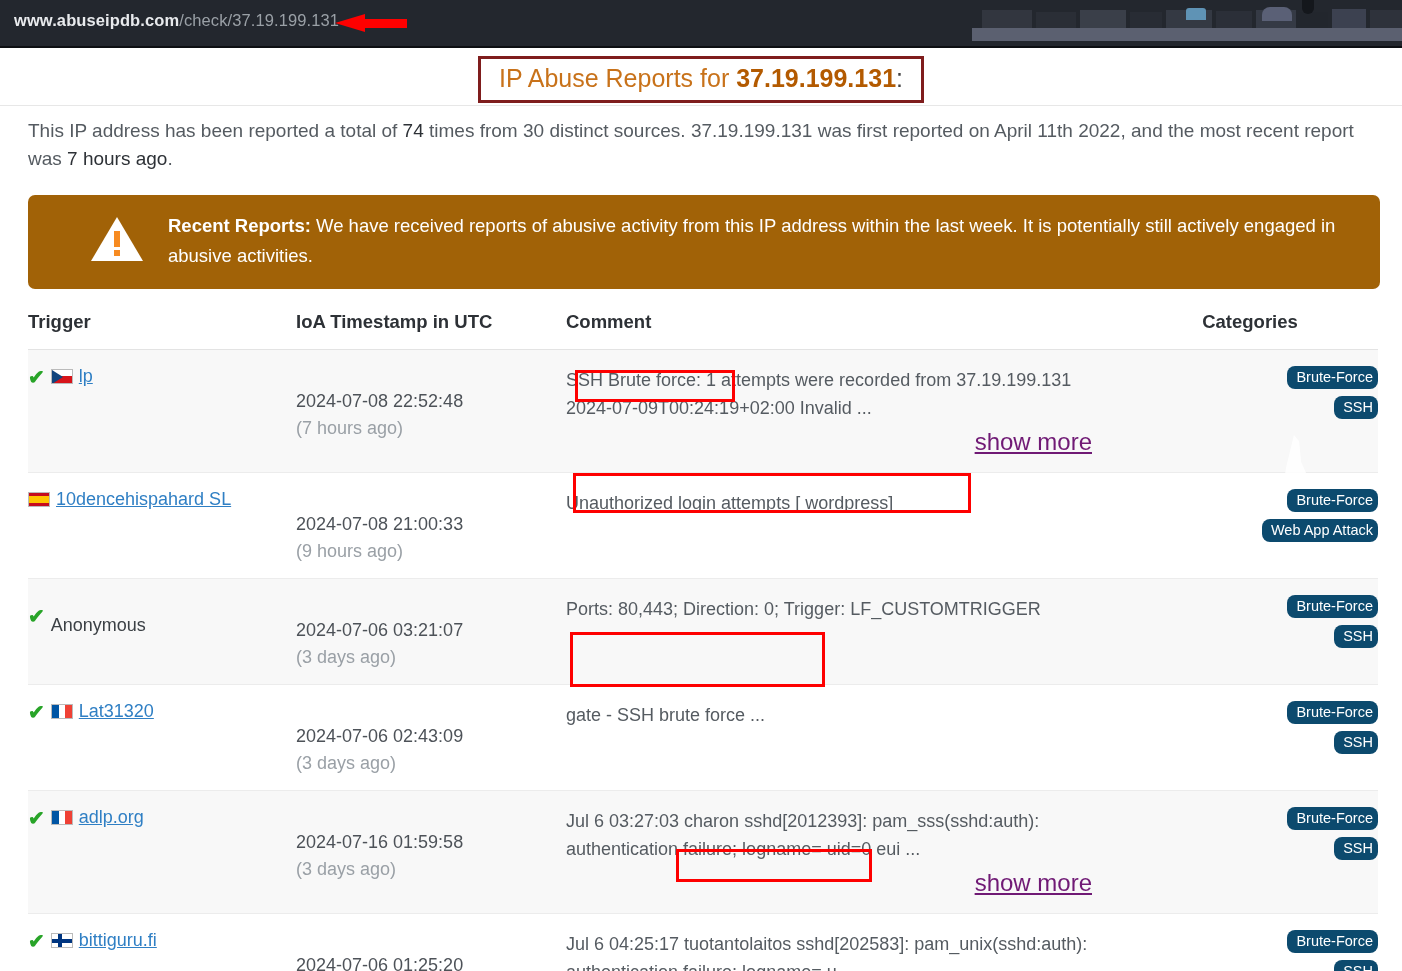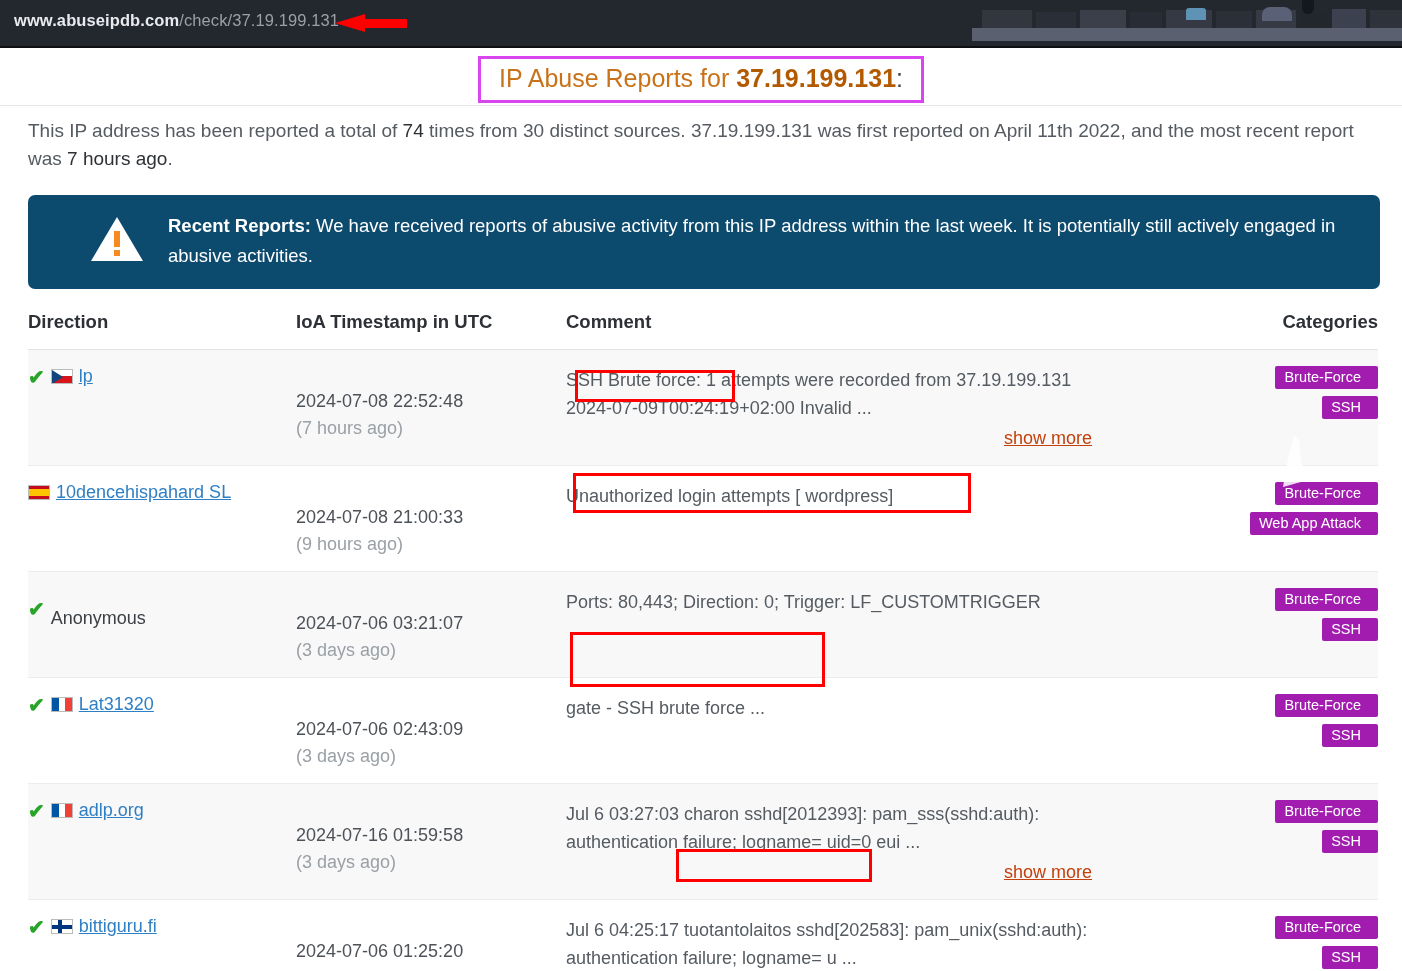--- a/index.html
+++ b/index.html
@@ -40,42 +40,42 @@
   .chrome-edge {
     position:absolute; left:0; top:46px; width:1402px; height:2px;
     background:#0d0f13;
   }
 
   
   .content { position:absolute; left:0; top:48px; width:1402px; }
 
   .title-wrap { text-align:center; margin-top:8px; }
   .title-box {
-    display:inline-block; border:3px solid #d946ef; padding:5px 18px 7px 18px;
+    display:inline-block; border:3px solid #7f1d1d; padding:5px 18px 7px 18px;
     background:#fff;
   }
   .title-box .t {
     font-size:25px; color:#c8721a; white-space:nowrap;
   }
   .title-box .t b { color:#b35a00; font-weight:bold; }
   .title-box .t .colon { color:#444; }
 
   .hr {
     position:absolute; left:0; top:57px; width:1402px; height:1px; background:#e7e7e7;
   }
 
   .summary {
     margin:14px 28px 0 28px; width:1345px;
     font-size:19px; line-height:28px; color:#555b61;
   }
   .summary b { color:#2d3136; font-weight:normal; }
 
   .alert {
     margin:22px 28px 0 28px; width:1352px;
-    background:#0c4a6e; border-radius:7px;
+    background:#a16207; border-radius:7px;
     display:flex; align-items:flex-start; padding:16px 20px 18px 20px;
     color:#fff;
   }
   .alert .tri {
     flex:0 0 auto; margin:4px 24px 0 42px;
   }
   .alert .msg { font-size:18.5px; line-height:30px; }
   .alert .msg b { font-weight:bold; }
 
   
@@ -108,25 +108,25 @@
   .flag.fi:before { content:""; position:absolute; left:6px; top:0; width:4px; height:100%; background:#003580; }
   .flag.fi:after { content:""; position:absolute; left:0; top:5px; width:100%; height:4px; background:#003580; }
   .rep-link { color:#2f7fc4; text-decoration:underline; }
   .rep-plain { color:#3b4045;margin-top:20px; }
 
   .tstamp { color:#4d5258;margin-top:25px; }
   .tago { color:#9aa0a6; margin-top:6px; }
 
   .comment { line-height:28px; position:relative; }
   .showmore { text-align:right; margin-top:6px; }
-  .showmore a { color:#c2410c; text-decoration:underline; font-size:18px; }
+  .showmore a { color:#701a75; text-decoration:underline; font-size:24px; }
 
   .badge {
-    display:inline-block; background:#a21caf; color:#fff; font-size:14.5px;
-    padding:3px 17px 4px 9px; border-radius:2px; margin-bottom:7px;
+    display:inline-block; background:#0c4a6e; color:#fff; font-size:14.5px;
+    padding:3px 5px 4px 9px; border-radius:8px; margin-bottom:7px;
   }
   .badge-row { display:block; }
 
   
   .hl { position:absolute; border:3px solid #fe0000; pointer-events:none; }
 
   .cursor {
     position:absolute; left:1283px; top:435px; width:26px; height:52px;
     background:#ffffff; clip-path:polygon(42% 0%,62% 12%,70% 52%,100% 86%,0% 100%,12% 62%);
     opacity:.85;
@@ -183,24 +183,24 @@
           <rect x="24" y="16" width="6" height="16" fill="#f78b21"></rect>
           <rect x="24" y="35" width="6" height="6" fill="#f78b21"></rect>
         </svg>
       </div>
       <div class="msg"><b>Recent Reports:</b><span> We have received reports of abusive activity from this IP address within the last week. It is potentially still actively engaged in abusive activities.</span></div>
     </div>
 
     <table class="reports">
       <thead>
         <tr>
-          <th class="col-reporter">Direction</th>
+          <th class="col-reporter">Trigger</th>
           <th class="col-time">IoA Timestamp in UTC</th>
           <th class="col-comment">Comment</th>
-          <th class="col-cats" style="text-align:right">Categories</th>
+          <th class="col-cats" style="text-align:center">Categories</th>
         </tr>
       </thead>
       <tbody id="rows-body">
           <tr class="alt">
             <td class="col-reporter">
               <div class="reporter">
                 <span class="check">✔</span>
                 <span class="flag cz"></span>
                 <a class="rep-link" href="#">lp</a>
               </div>

